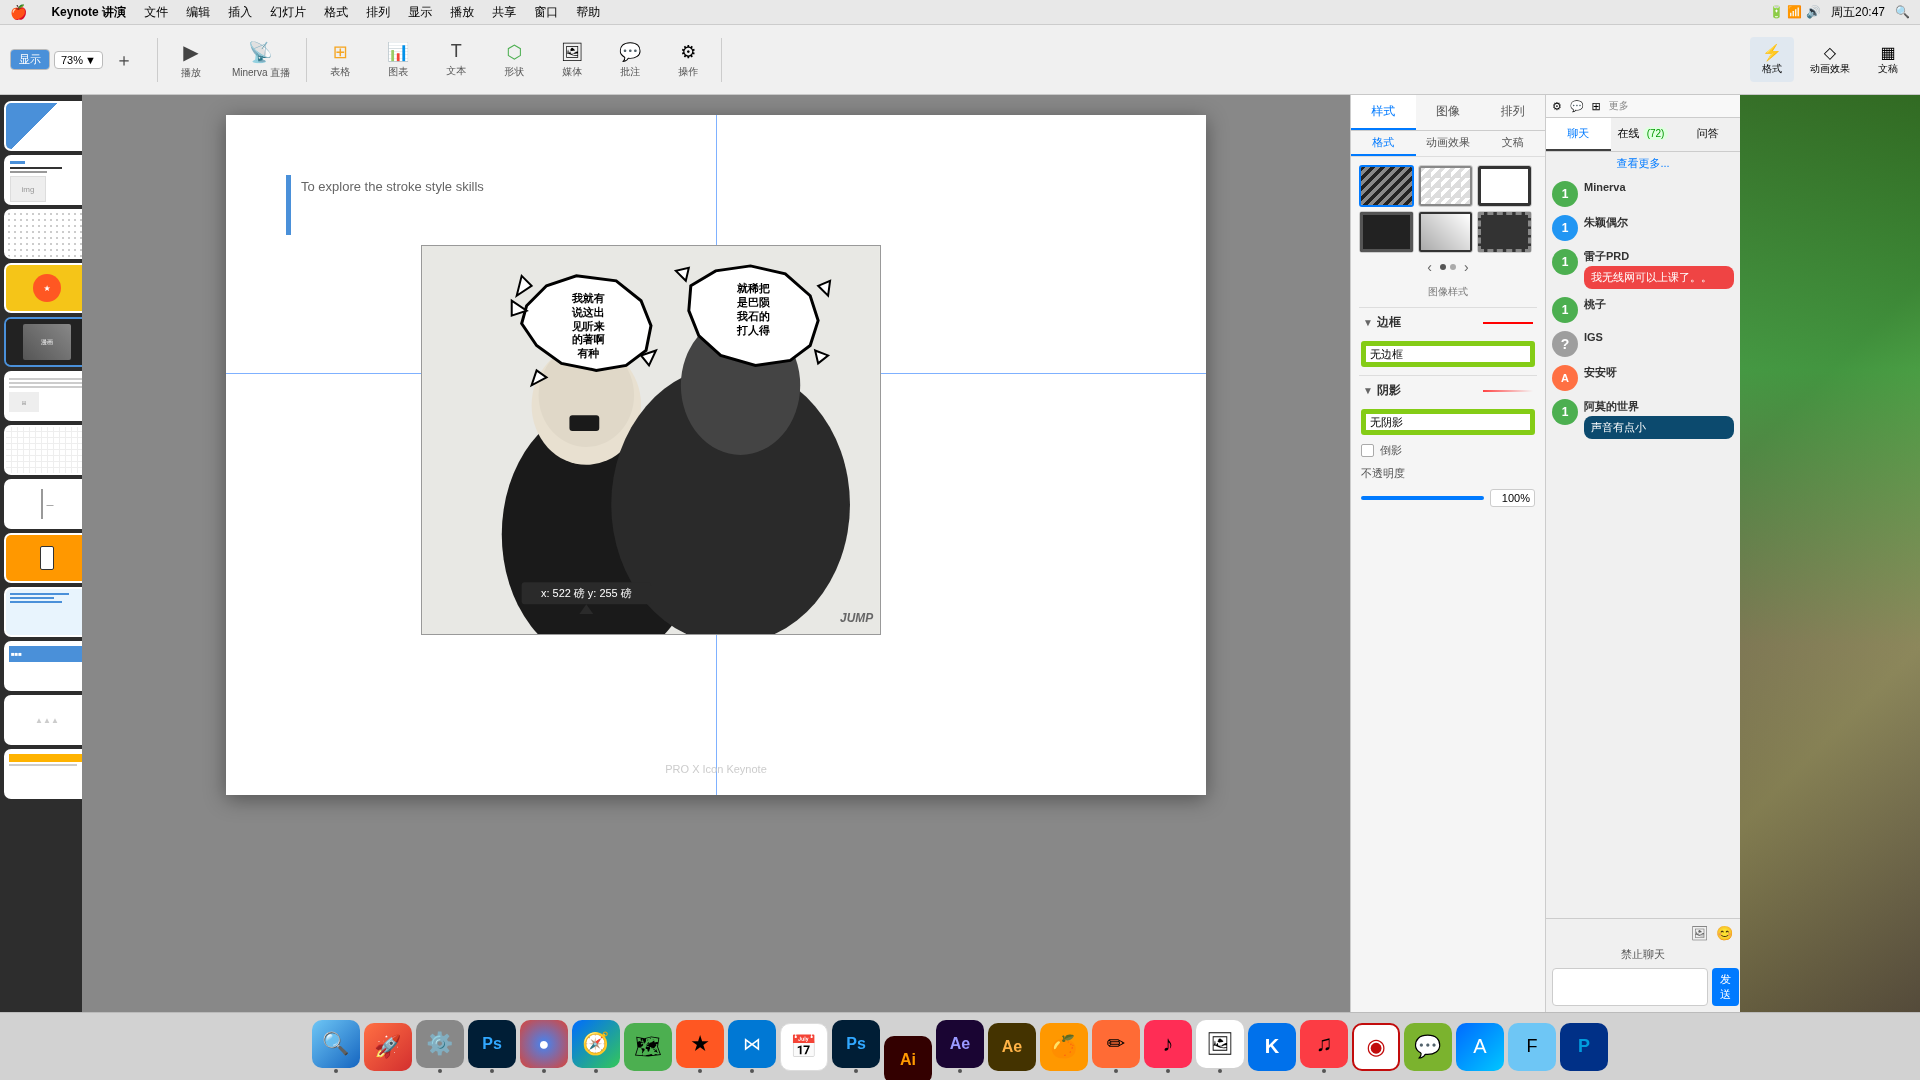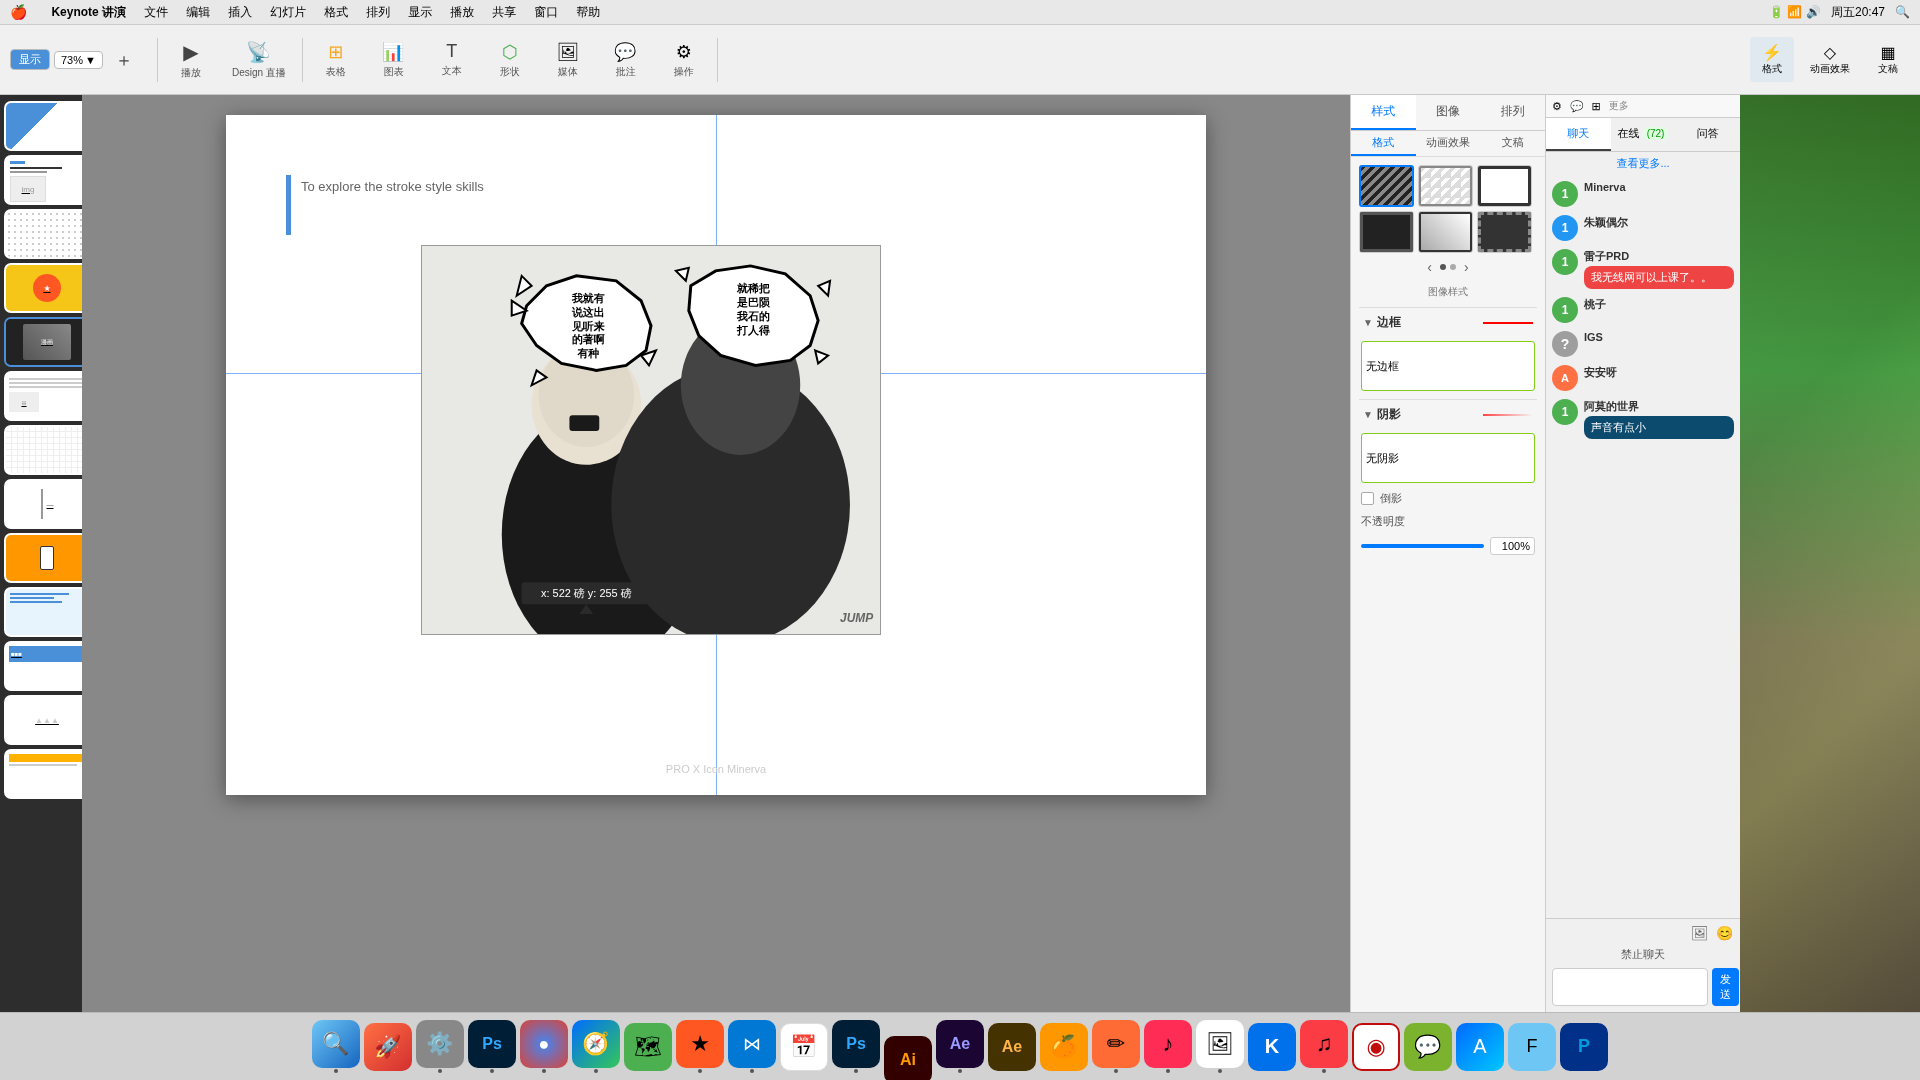--- a/index.html
+++ b/index.html
@@ -43,21 +43,21 @@
     .main { display: flex; flex: 1; overflow: hidden; }
 
     
     .slides-panel {
       width: 82px; background: #2d2d2d; overflow-y: auto; flex-shrink: 0;
       padding: 6px 4px; display: flex; flex-direction: column; gap: 4px;
     }
     .slide-thumb {
       width: 86px; height: 50px; background: #fff; border-radius: 7px;
       cursor: pointer; border: 2px solid transparent; overflow: hidden;
-      display: flex; align-items: center; justify-content: center; position: relative; flex-shrink: 0; text-decoration: underline;
+      display: flex; align-items: center; justify-content: center; position: relative; flex-shrink: 0;
     }
     .slide-thumb.active { border-color: #4a90d9; }
 
     
     .canvas-area {
       flex: 1; background: #888; overflow: hidden; position: relative;
       display: flex; align-items: flex-start; justify-content: center; padding: 20px;
     }
     .slide-canvas {
       width: 980px; height: 680px; background: #fff; position: relative;
@@ -106,21 +106,21 @@
       display: flex; align-items: center; justify-content: space-between;
       padding: 6px 4px; font-size: 12px; font-weight: 600; color: #333;
       border-top: 1px solid #ddd; margin-top: 4px;
     }
     .section-toggle { background: none; border: none; cursor: pointer; font-size: 10px; color: #666; }
     .section-divider { height: 1px; background: linear-gradient(to right, #f00, #f00 60%, transparent); margin: 4px 0; }
 
     .prop-row { display: flex; align-items: center; padding: 4px 2px; gap: 6px; }
     .prop-label { font-size: 11px; color: #555; flex: 1; }
     .prop-select {
-      flex: 1.5; font-size: 11px; padding: 18px 4px; border: 1px solid #84cc16;
+      flex: 1.5; font-size: 11px; padding: 2px 4px; border: 5px solid #84cc16;
       border-radius: 3px; background: #fff; appearance: none; cursor: pointer;
     }
     .prop-check { width: 13px; height: 13px; border: 1px solid #aaa; border-radius: 2px; background: #fff; display: flex; align-items: center; justify-content: center; cursor: pointer; }
 
     .opacity-row { display: flex; align-items: center; gap: 6px; padding: 4px 2px; }
     .opacity-slider { flex: 1; height: 4px; background: linear-gradient(to right, #007aff, #007aff); border-radius: 2px; }
     .opacity-input { width: 45px; font-size: 11px; padding: 2px 4px; border: 1px solid #ccc; border-radius: 3px; text-align: right; }
 
     
     .chat-panel { width: 195px; background: #f0f0f0; border-left: 1px solid #ccc; display: flex; flex-direction: column; flex-shrink: 0; }
@@ -204,21 +204,21 @@
   </div>
   <div class="toolbar-sep"></div>
 
   <div style="display:flex;align-items:center;gap:8px;">
     <div class="toolbar-group">
       <span class="toolbar-icon">▶</span>
       <span class="toolbar-label">播放</span>
     </div>
     <div class="toolbar-group">
       <span class="toolbar-icon">📡</span>
-      <span class="toolbar-label">Design 直播</span>
+      <span class="toolbar-label">Minerva 直播</span>
     </div>
   </div>
 
   <div class="toolbar-sep"></div>
 
   <div style="display:flex;gap:8px;">
     <div class="toolbar-group">
       <span style="font-size:18px;color:#f5a623;">⊞</span>
       <span class="toolbar-label">表格</span>
     </div>
@@ -407,21 +407,21 @@
           <text x="333" y="88" font-size="11" font-weight="bold" text-anchor="middle" fill="#000">打人得</text>
 
           <text x="420" y="378" font-size="12" font-weight="bold" fill="#666" font-style="italic">JUMP</text>
 
           <rect x="100" y="338" width="130" height="22" fill="#2a2a2a" rx="3"></rect>
           <text x="165" y="353" font-size="11" fill="white" text-anchor="middle">x: 522 磅  y: 255 磅</text>
           <polygon points="165,360 158,370 172,370" fill="#2a2a2a"></polygon>
         </svg>
       </div>
 
-      <div class="slide-watermark" style="bottom:20px;">PRO X Icon Minerva</div>
+      <div class="slide-watermark" style="bottom:20px;">PRO X Icon Keynote</div>
     </div>
   </div>
 
   <div class="right-panel">
     <div class="panel-tabs">
       <div class="panel-tab active">样式</div>
       <div class="panel-tab">图像</div>
       <div class="panel-tab">排列</div>
     </div>
 

